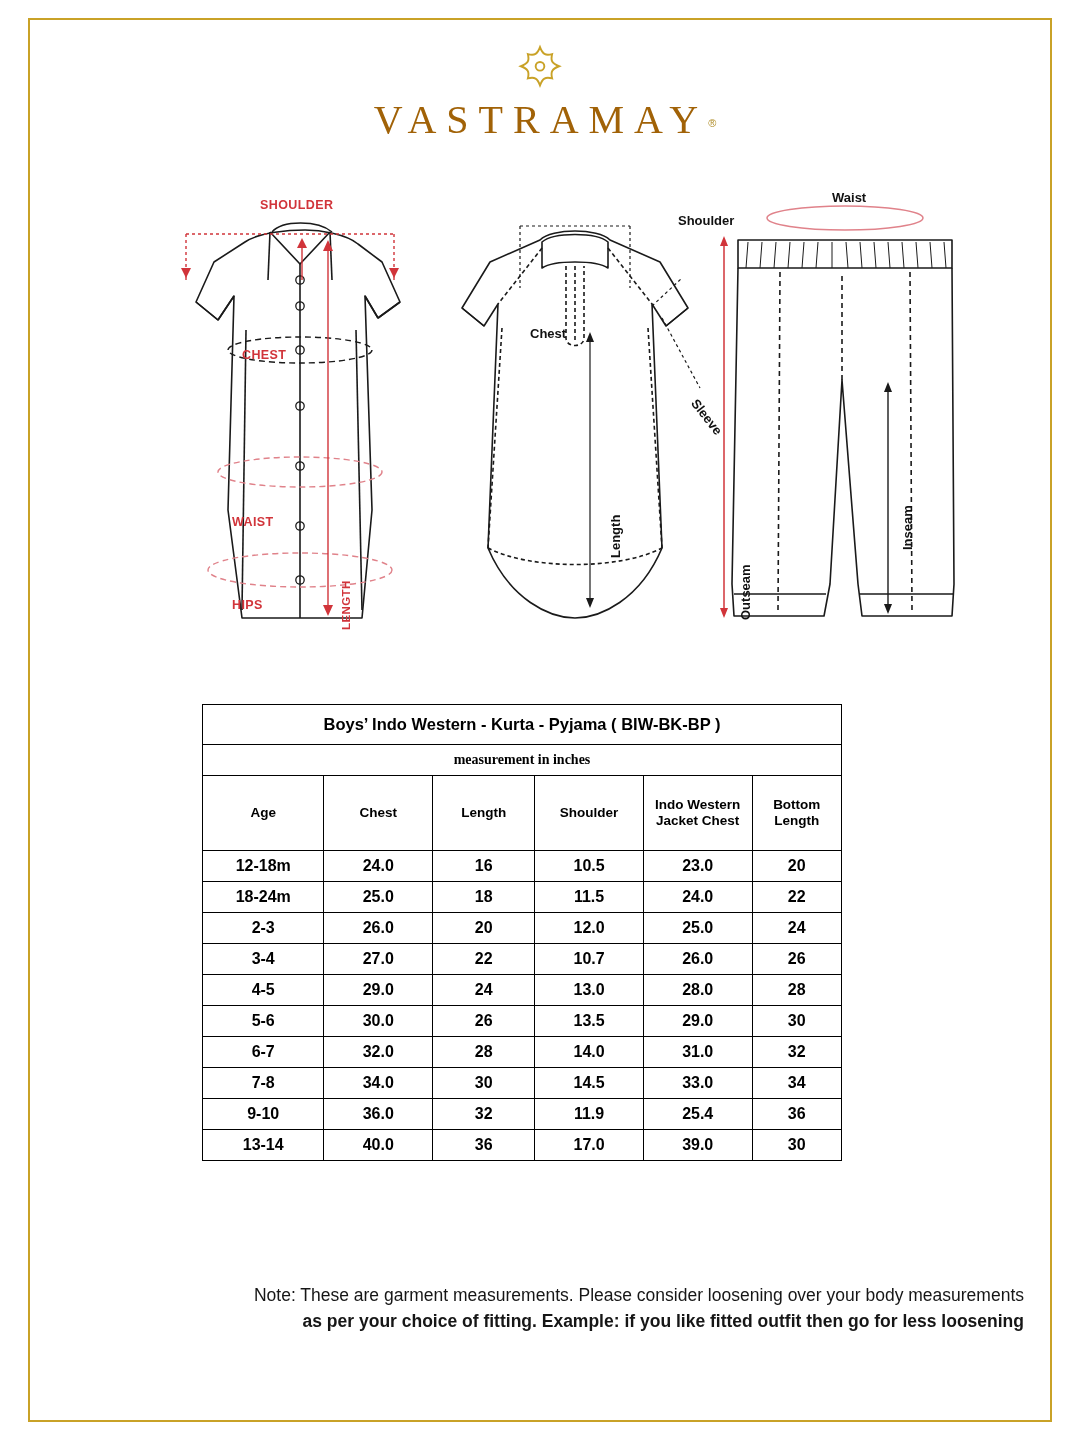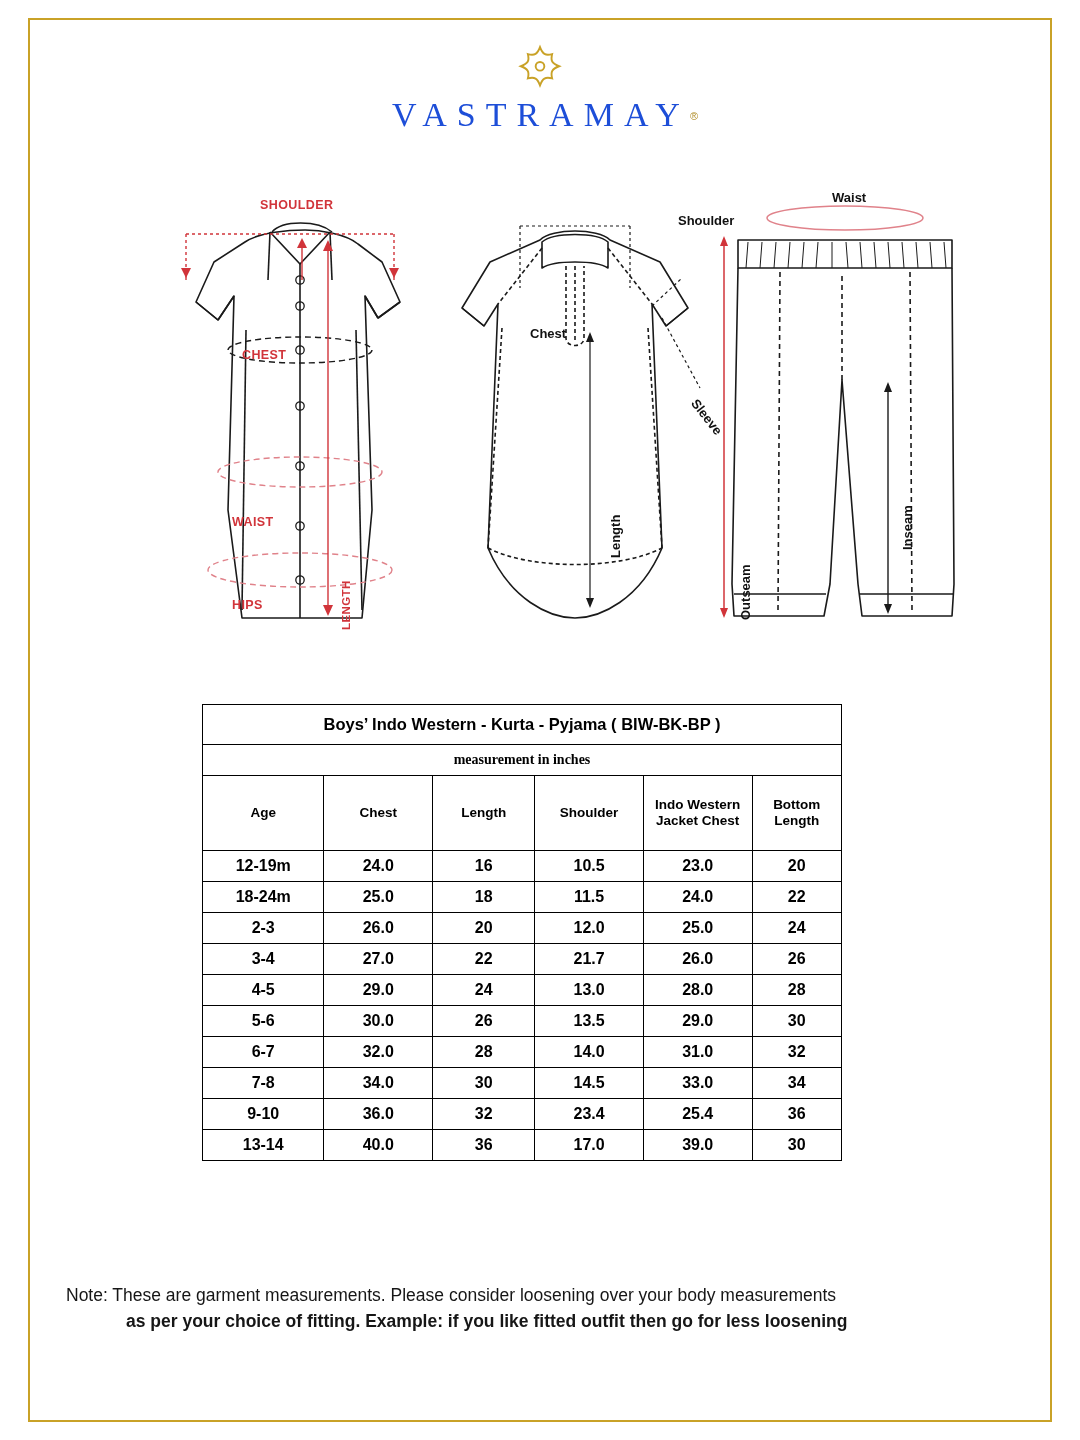--- a/index.html
+++ b/index.html
@@ -38,23 +38,23 @@
     text-align: center;
   }
   .brand-mark {
     display: block;
     margin: 0 auto 2px auto;
     width: 52px;
     height: 52px;
   }
   .brand-name {
     font-family: "Liberation Serif", serif;
-    font-size: 34px;
+    font-size: 40px;
     letter-spacing: 10px;
-    color: #1d4ed8;
+    color: #a16207;
     font-weight: 400;
     display: inline-block;
     padding-left: 10px;
   }
   .brand-reg {
     font-size: 11px;
     vertical-align: super;
     letter-spacing: 0;
     color: #b08d28;
   }
@@ -126,23 +126,23 @@
     font-size: 16px;
     padding: 6px 3px;
   }
 
   
   .note {
     position: absolute;
     top: 1262px;
     left: 0;
     width: 100%;
-    padding: 0 36px;
+    padding: 0 26px;
     box-sizing: border-box;
-    text-align: left;
+    text-align: right;
     font-size: 17.5px;
     line-height: 1.5;
     color: #161616;
   }
   .note .line2 { display: block; padding-left: 60px; font-weight: bold; }
 </style>
 </head>
 <body>
 
 <div class="page-frame">
@@ -352,21 +352,21 @@
           <tr class="t-head">
             <th style="width:19%">Age</th>
             <th style="width:17%">Chest</th>
             <th style="width:16%">Length</th>
             <th style="width:17%">Shoulder</th>
             <th style="width:17%">Indo Western Jacket Chest</th>
             <th style="width:14%">Bottom Length</th>
           </tr>
 
           <tr class="t-body">
-            <td>12-19m</td>
+            <td>12-18m</td>
             <td>24.0</td>
             <td>16</td>
             <td>10.5</td>
             <td>23.0</td>
             <td>20</td>
           </tr>
           <tr class="t-body">
             <td>18-24m</td>
             <td>25.0</td>
             <td>18</td>
@@ -379,21 +379,21 @@
             <td>26.0</td>
             <td>20</td>
             <td>12.0</td>
             <td>25.0</td>
             <td>24</td>
           </tr>
           <tr class="t-body">
             <td>3-4</td>
             <td>27.0</td>
             <td>22</td>
-            <td>21.7</td>
+            <td>10.7</td>
             <td>26.0</td>
             <td>26</td>
           </tr>
           <tr class="t-body">
             <td>4-5</td>
             <td>29.0</td>
             <td>24</td>
             <td>13.0</td>
             <td>28.0</td>
             <td>28</td>
@@ -419,21 +419,21 @@
             <td>34.0</td>
             <td>30</td>
             <td>14.5</td>
             <td>33.0</td>
             <td>34</td>
           </tr>
           <tr class="t-body">
             <td>9-10</td>
             <td>36.0</td>
             <td>32</td>
-            <td>23.4</td>
+            <td>11.9</td>
             <td>25.4</td>
             <td>36</td>
           </tr>
           <tr class="t-body">
             <td>13-14</td>
             <td>40.0</td>
             <td>36</td>
             <td>17.0</td>
             <td>39.0</td>
             <td>30</td>

